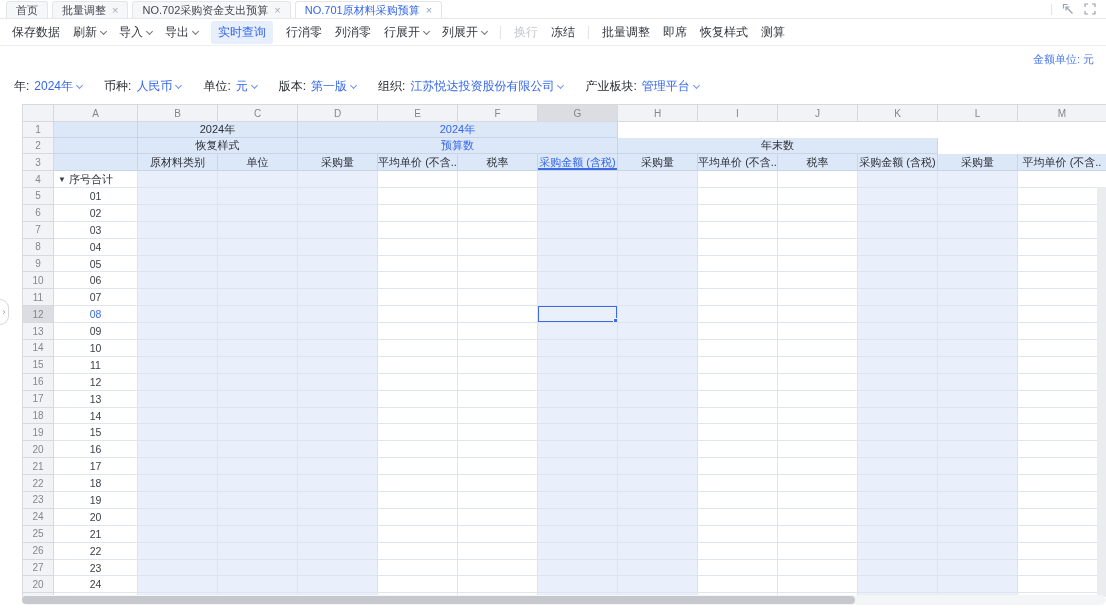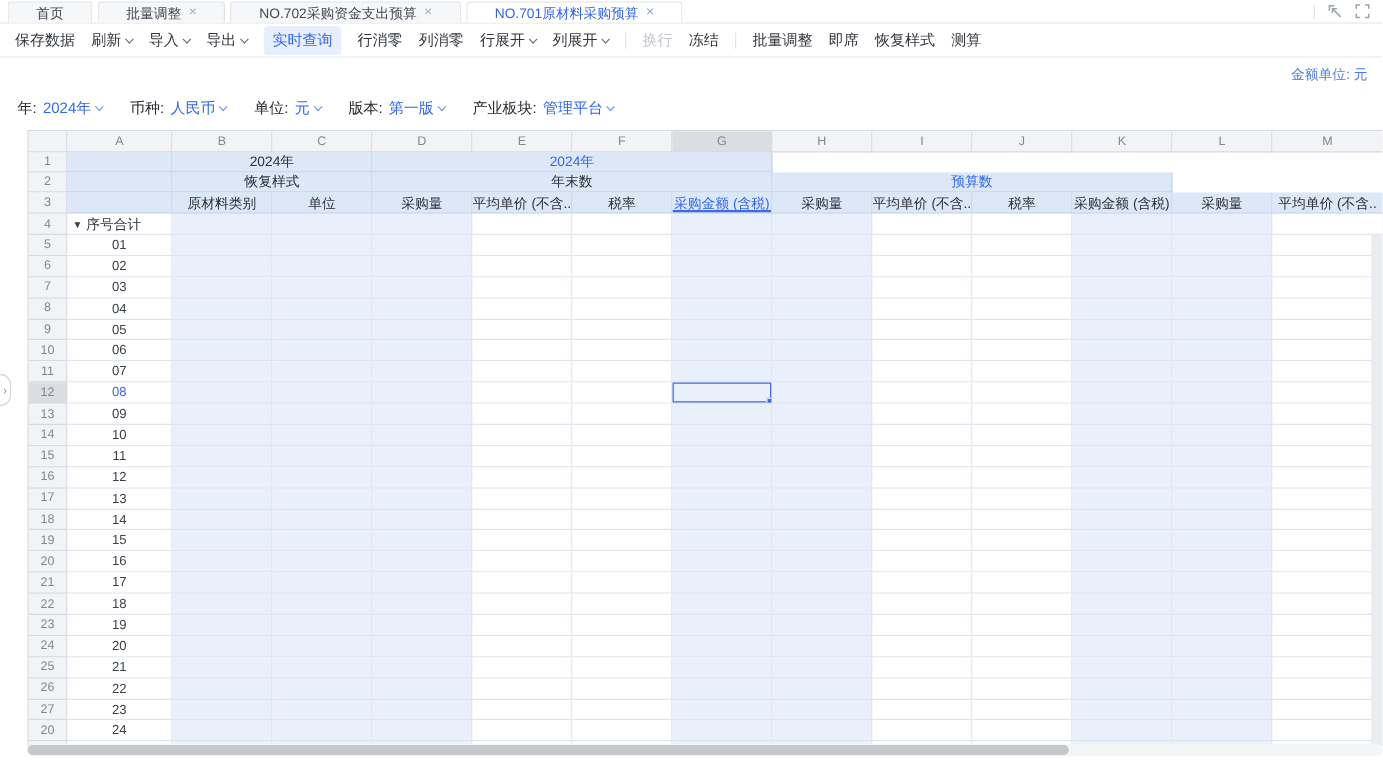--- a/index.html
+++ b/index.html
@@ -5,21 +5,21 @@
   * { margin:0; padding:0; box-sizing:border-box; }
   html,body { width:1106px; height:608px; overflow:hidden; background:#fff;
     font-family:"Liberation Sans", sans-serif; }
   body { position:relative; }
 
   
   .tabbar { position:absolute; left:0; top:0; width:1106px; height:19px;
     display:flex; align-items:flex-end; gap:4px; padding-left:6px;
     border-bottom:1px solid #e7e8ea; background:#fff; }
   .tab { height:17px; display:inline-flex; align-items:center; gap:6px;
-    padding:0 22px; font-size:11px; color:#43474e; background:#f6f7f9;
+    padding:0 9px; font-size:11px; color:#43474e; background:#f6f7f9;
     border:1px solid #e3e5e8; border-bottom:none; border-radius:3px 3px 0 0; white-space:nowrap; }
   .tab.active { background:#fff; color:#3366ec; }
   .tab .x { font-size:11px; color:#a7adb6; line-height:1; }
   .tab.active .x { color:#8ba0d8; }
   .tabbar-right { margin-left:auto; display:flex; align-items:center; gap:10px;
     padding-right:10px; height:100%; }
   .tb-divider { width:1px; height:11px; background:#e2e4e7; }
 
   
   .toolbar { position:absolute; left:0; top:19px; width:1106px; height:27px;
@@ -196,20 +196,24 @@
     </span>
     <span class="fitem">
       <span class="flabel">单位:</span>
       <span class="fval">元<i class="chev"></i></span>
     </span>
     <span class="fitem">
       <span class="flabel">版本:</span>
       <span class="fval">第一版<i class="chev"></i></span>
     </span>
     <span class="fitem">
+      <span class="flabel">组织:</span>
+      <span class="fval">江苏悦达投资股份有限公司<i class="chev"></i></span>
+    </span>
+    <span class="fitem">
       <span class="flabel">产业板块:</span>
       <span class="fval">管理平台<i class="chev"></i></span>
     </span>
   </div>
 
 <div class="grid" id="sheet">
     <div class="grow" style="height: 17px;">
       <div class="c hdcell" style="width: 31px;"></div>
       <div class="c hdcell" style="width: 84px;">A</div>
       <div class="c hdcell" style="width: 80px;">B</div>
@@ -234,25 +238,25 @@
       <div class="c bluehd blue" style="width: 320px;">
         <span>2024年</span>
       </div>
     </div>
     <div class="grow" style="height: 16px;">
       <div class="c hdcell" style="width: 31px;">2</div>
       <div class="c bluehd" style="width: 84px;"></div>
       <div class="c bluehd" style="width: 160px;">
         <span>恢复样式</span>
       </div>
+      <div class="c bluehd blue" style="width: 320px;">
+        <span>预算数</span>
+      </div>
       <div class="c bluehd" style="width: 320px;">
         <span>年末数</span>
-      </div>
-      <div class="c bluehd blue" style="width: 320px;">
-        <span>预算数</span>
       </div>
     </div>
     <div class="grow" style="height: 17px;">
       <div class="c hdcell" style="width: 31px;">3</div>
       <div class="c bluehd" style="width: 84px;"></div>
       <div class="c bluehd" style="width: 80px;">原材料类别</div>
       <div class="c bluehd" style="width: 80px;">单位</div>
       <div class="c bluehd" style="width: 80px;">采购量</div>
       <div class="c bluehd" style="width: 80px;">平均单价 (不含..</div>
       <div class="c bluehd" style="width: 80px;">税率</div>

